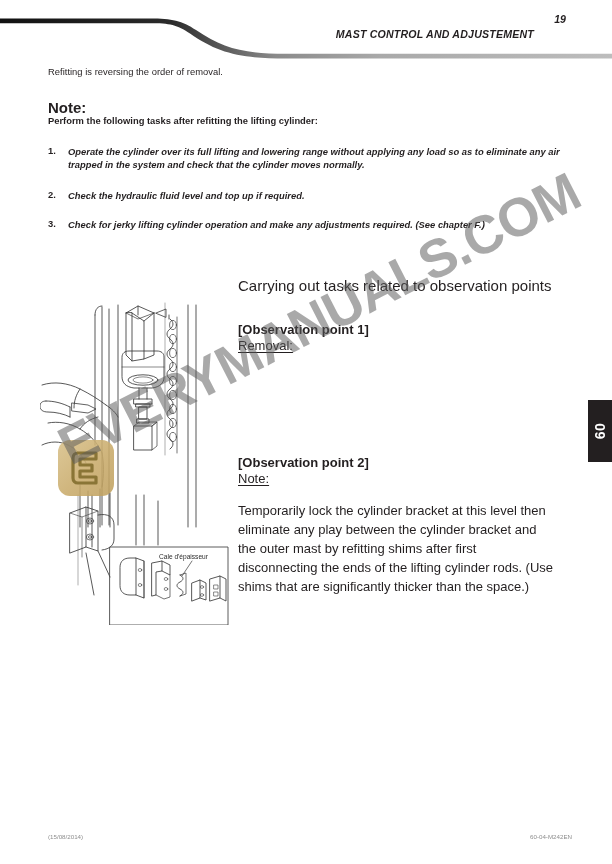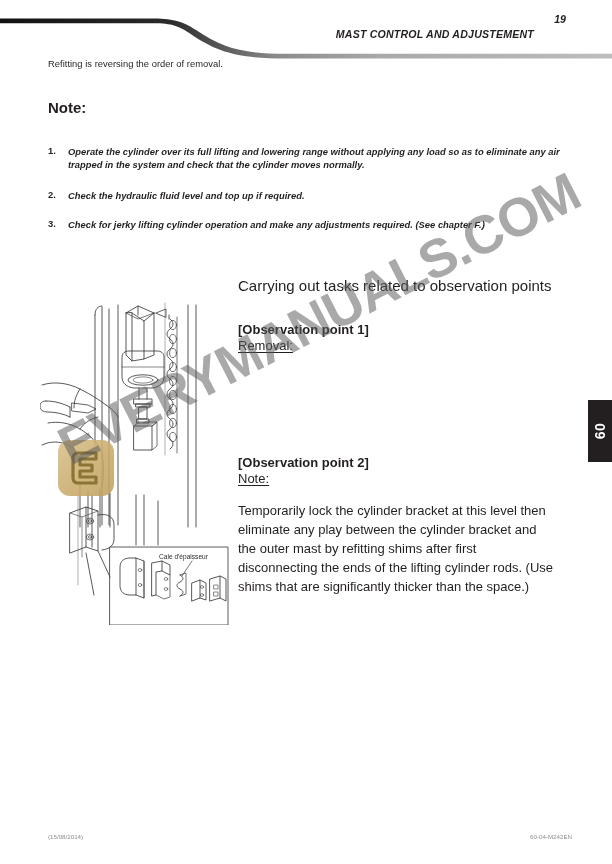--- a/index.html
+++ b/index.html
@@ -52,21 +52,21 @@
     font-size: 10.6px;
     font-weight: bold;
     font-style: italic;
     color: #231f20;
   }
 
   
   .intro-line {
     position: absolute;
     left: 48px;
-    top: 58px;
+    top: 66px;
     font-size: 9.4px;
     color: #231f20;
     letter-spacing: 0.02px;
   }
   .note-label {
     position: absolute;
     left: 48px;
     top: 99px;
     font-size: 15px;
     font-weight: bold;
@@ -241,20 +241,21 @@
     </defs>
     <path d="M0,18.4 L150,18.4 C172,18.4 182,20.5 196,30 C224,49 244,53.5 286,53.8 L612,53.8
              L612,58.6 L286,58.6 C240,58.4 218,53.2 190,33.6 C177,24.6 170,23.2 150,23.2 L0,23.2 Z" fill="url(#swooshGrad)"></path>
   </svg>
 
   <div class="header-title">MAST CONTROL AND ADJUSTEMENT</div>
   <div class="header-pageno">19</div>
 
   <div class="intro-line">Refitting is reversing the order of removal.</div>
   <div class="note-label">Note:</div>
+  <div class="note-line">Perform the following tasks after refitting the lifting cylinder:</div>
 
   <div class="step step-1">
     <span class="num">1.</span>
     <span class="body">Operate the cylinder over its full lifting and lowering range without applying any load so as to eliminate any air trapped in the system and check that the cylinder moves normally.</span>
   </div>
   <div class="step step-2">
     <span class="num">2.</span>
     <span class="body">Check the hydraulic fluid level and top up if required.</span>
   </div>
   <div class="step step-3">

